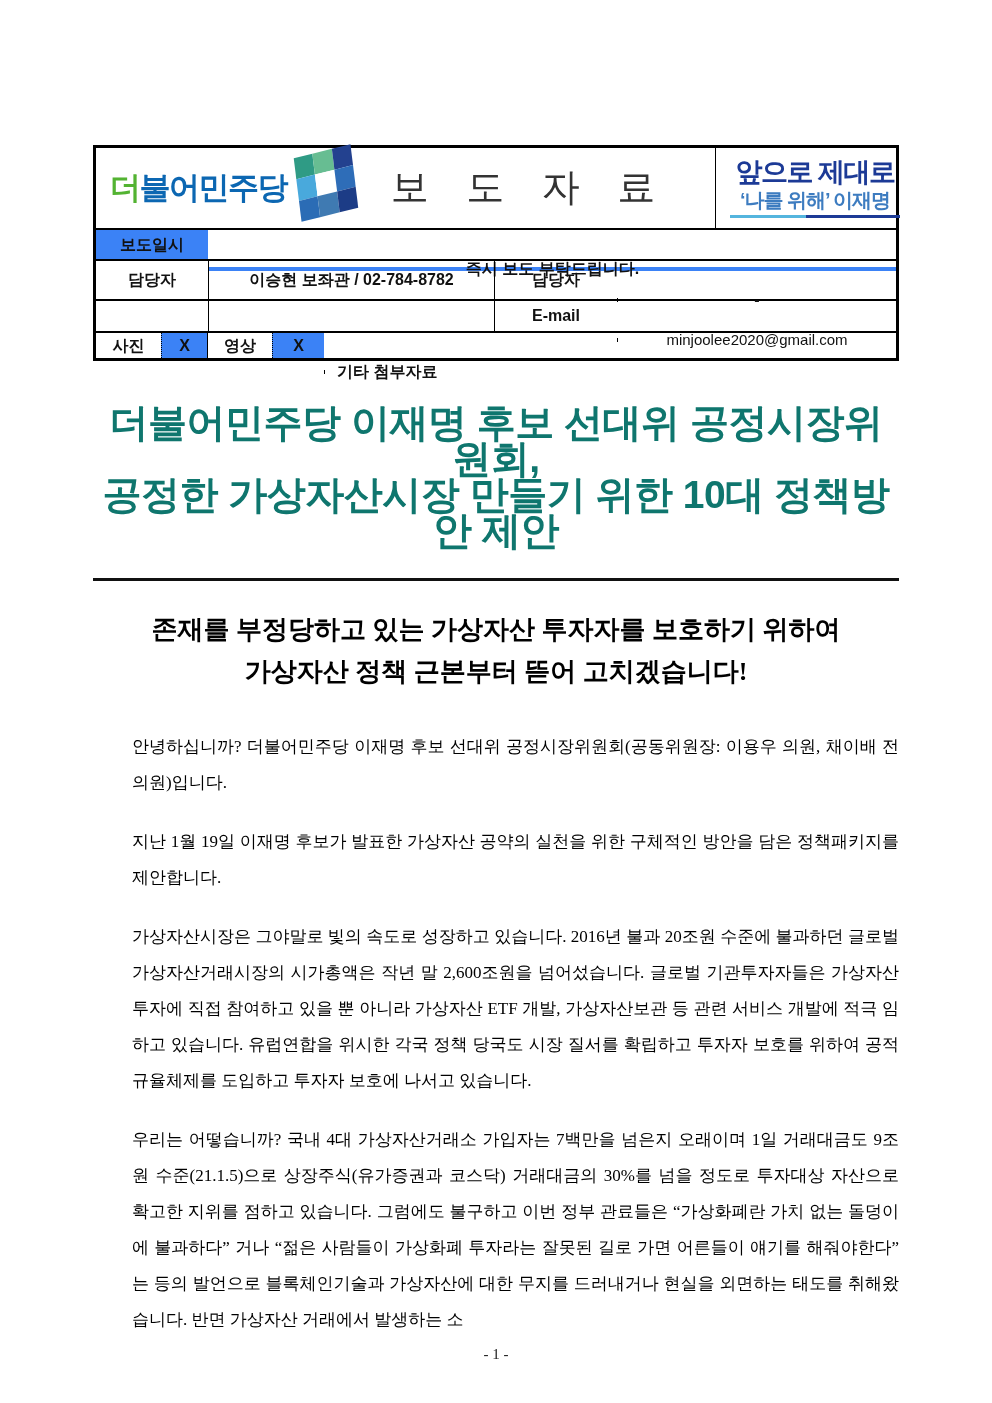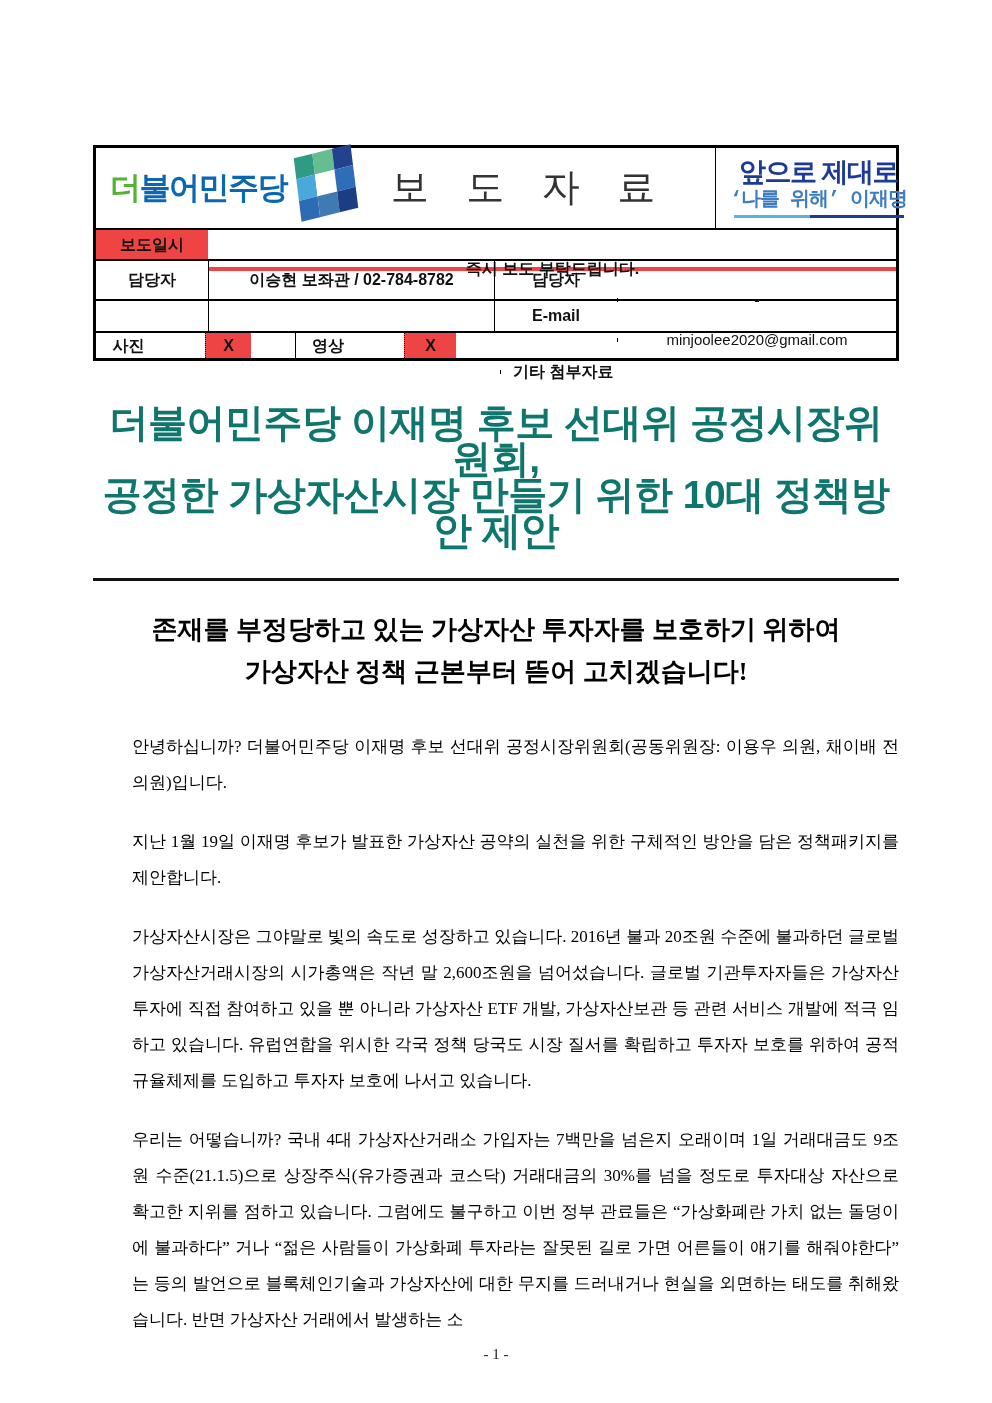--- a/index.html
+++ b/index.html
@@ -14,29 +14,29 @@
   .info-table { border:3px solid #000; background:#fff; }
   .trow { display:flex; border-top:2px solid #000; align-items:stretch; }
   .trow.first { border-top:none; }
   .cell {
     border-left:1px solid #000;
     display:flex; align-items:center; justify-content:center;
     text-align:center; font-size:16px; font-weight:600; color:#111;
     line-height:1.35; padding:2px 4px;
   }
   .cell.nb { border-left:none; }
-  .mint { background:#ef4444; }
+  .mint { background:#3b82f6; }
 
   
   .r1 { height:80px; }
   .r2 { height:31px; }
   .r3 { height:53px; }
   .r4 { height:40px; }
   .r5 { height:32px; }
-  .r6 { height:27px;gap:44px; }
+  .r6 { height:27px; }
   .w-c1 { flex:0 0 112px; }
   .w-c2 { flex:0 0 286px; }
   .w-c3 { flex:0 0 123px; }
   .w-rest { flex:1 1 auto;margin-top:37px; }
   .w-s1 { flex:0 0 65px; }
   .w-s2 { flex:0 0 46px; }
   .w-s3 { flex:0 0 65px; }
   .w-s4 { flex:0 0 52px; }
   .dotted-left { border-left:1px dotted #000; }
 
@@ -56,21 +56,21 @@
   .f4{background:#49a9dc}.f5{background:#ffffff}.f6{background:#2e6db8}
   .f7{background:#2b6cb5}.f8{background:#3f7ab2}.f9{background:#1c3c86}
   .doc-title {
     flex:1 1 auto; text-align:center;
     font-family:"Liberation Serif", serif; font-weight:500;
     font-size:38px; letter-spacing:14px; color:#333; padding-right:4px;
     white-space:nowrap;
   }
   .slogan-cell { flex:1 1 auto; display:flex; flex-direction:column; align-items:center; justify-content:center; padding:4px 14px;text-align:right; }
   .slogan-line1 { font-size:27px; font-weight:900; color:#1c3a96; letter-spacing:-1.5px; line-height:1.05; white-space:nowrap; }
-  .slogan-line2 { font-size:20px; font-weight:600; color:#3d7cc0; letter-spacing:-1px; line-height:1.2; white-space:nowrap; margin-top:1px;font-family:Liberation Mono, monospace; }
+  .slogan-line2 { font-size:20px; font-weight:600; color:#3d7cc0; letter-spacing:-1px; line-height:1.2; white-space:nowrap; margin-top:1px; }
   .slogan-underline { width:170px; height:3px; margin-top:3px;
     background:linear-gradient(to right, #54b5de 0 45%, #1c3a96 45% 100%); }
 
   .org-cell { flex-direction:column; justify-content:center; }
   .email-val { font-family:"Liberation Sans", sans-serif; font-weight:400; font-size:15px; }
   .etc-cell { justify-content:flex-start; padding-left:12px; }
 
   
   .headline {
     margin-top:44px; text-align:center;

